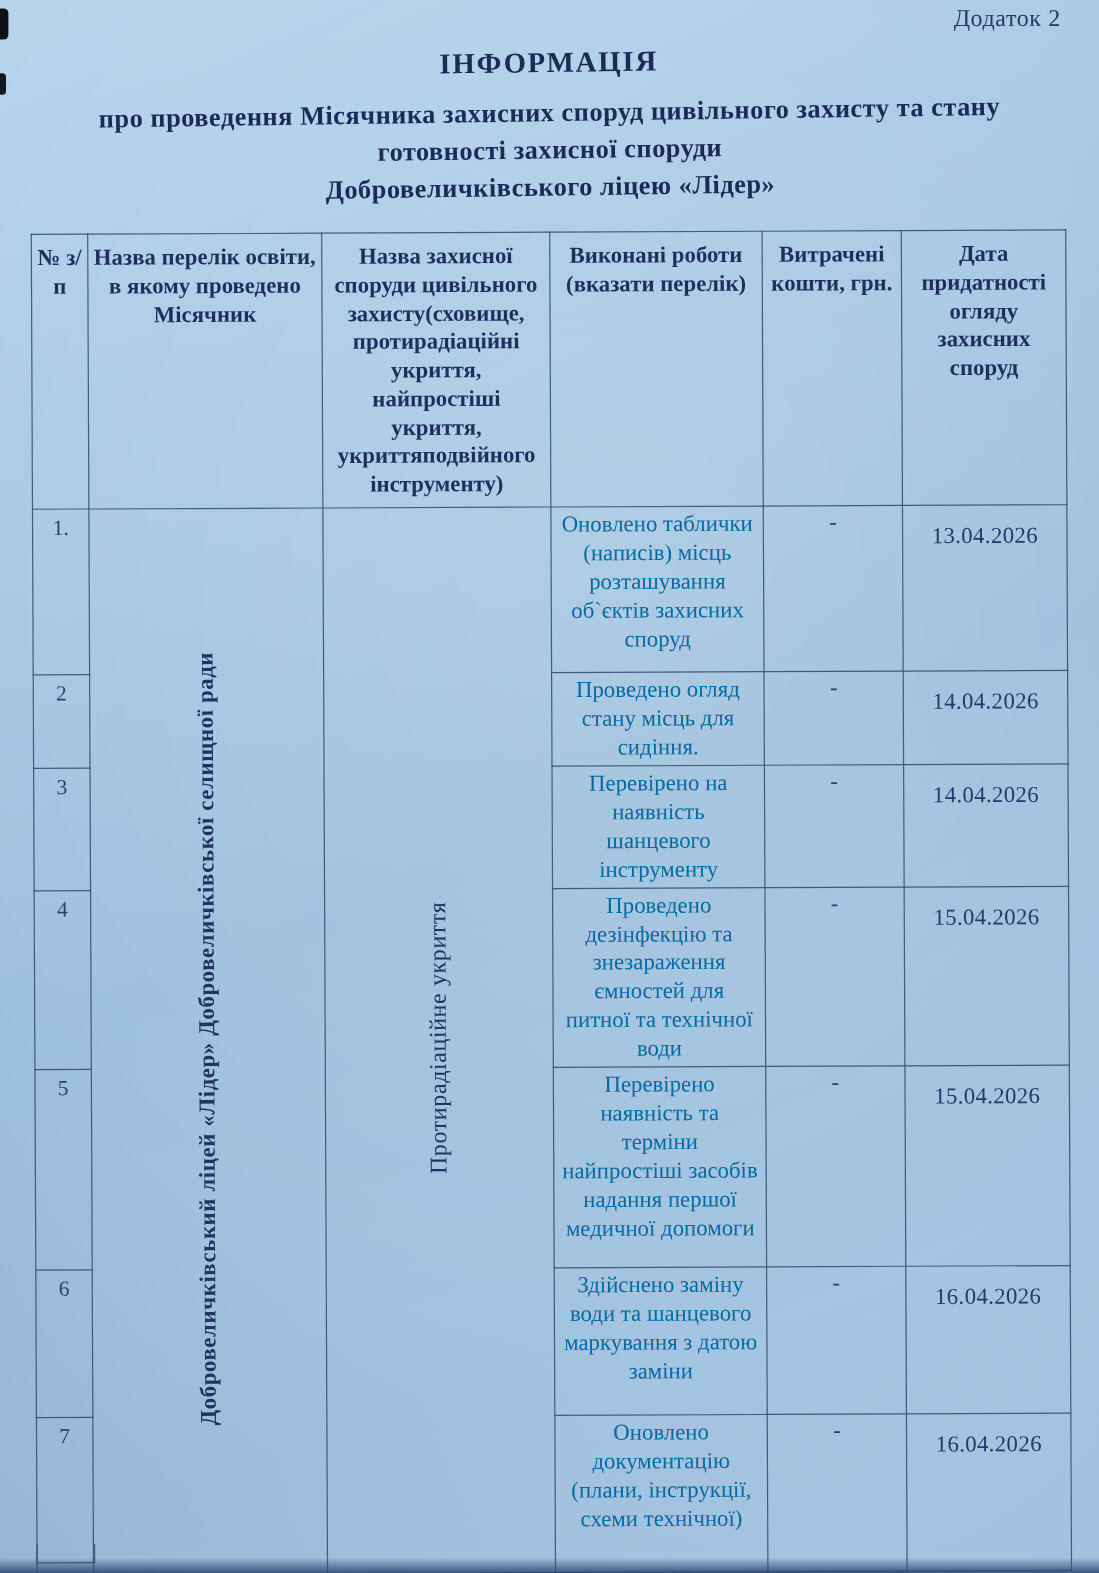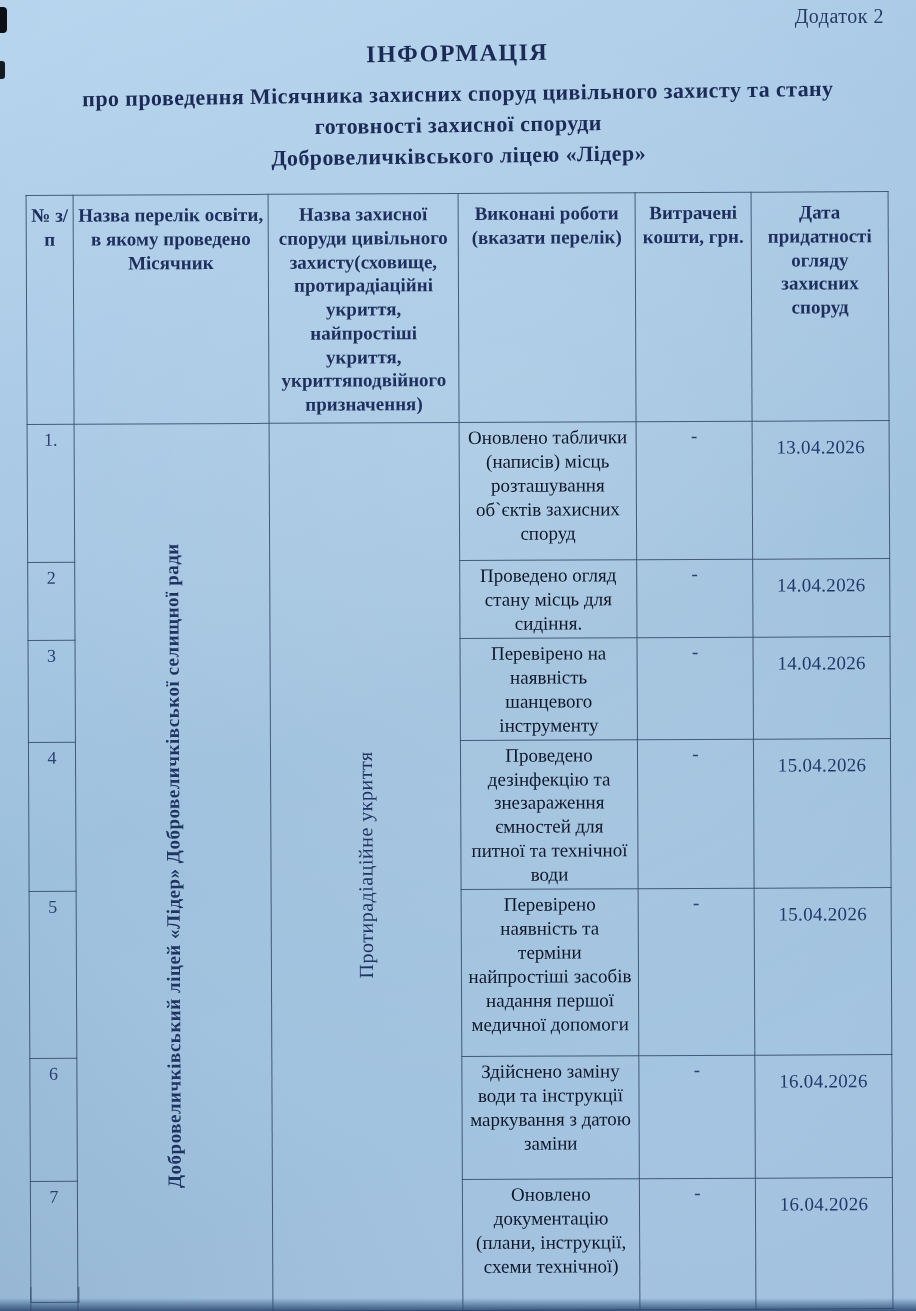--- a/index.html
+++ b/index.html
@@ -90,21 +90,21 @@
     transform: rotate(180deg);
     white-space: nowrap;
     color: #203462;
     letter-spacing: 0.5px;
   }
   .vtext.school { font-weight: bold; font-size: 19px; }
   .vtext.shelter { font-weight: normal; font-size: 20px; }
 
   td.work-cell {
     vertical-align: top; text-align: center;
-    font-size: 19px; color: #0f172a; line-height: 1.26;
+    font-size: 19px; color: #0369a1; line-height: 1.26;
     padding: 3px 6px 2px 6px;
   }
   td.cost-cell {
     vertical-align: top; text-align: center;
     font-size: 19px; color: #2c4173; padding-top: 3px;
   }
   td.date-cell {
     vertical-align: top; text-align: center;
     font-size: 19px; color: #213a6b; letter-spacing: 0.3px;
     padding-top: 15px;
@@ -144,21 +144,21 @@
         <col style="width:195px">
         <col style="width:190px">
         <col style="width:177px">
         <col style="width:116px">
         <col style="width:137px">
       </colgroup>
       <tbody>
         <tr class="header-row">
           <th class="hcell">№ з/п</th>
           <th class="hcell">Назва перелік освіти, в якому проведено Місячник</th>
-          <th class="hcell">Назва захисної споруди цивільного захисту(сховище, протирадіаційні укриття, найпростіші укриття, укриттяподвійного призначення)</th>
+          <th class="hcell">Назва захисної споруди цивільного захисту(сховище, протирадіаційні укриття, найпростіші укриття, укриттяподвійного інструменту)</th>
           <th class="hcell">Виконані роботи (вказати перелік)</th>
           <th class="hcell">Витрачені кошти, грн.</th>
           <th class="hcell">Дата придатності огляду захисних споруд</th>
         </tr>
 
         <tr class="r1">
           <td class="num-cell">1.</td>
           <td class="rot-cell" rowspan="7">
             <span class="vtext school">Добровеличківський ліцей «Лідер» Добровеличківської селищної ради</span>
           </td>
@@ -193,21 +193,21 @@
 
         <tr class="r5">
           <td class="num-cell">5</td>
           <td class="work-cell">Перевірено наявність та терміни найпростіші засобів надання першої медичної допомоги</td>
           <td class="cost-cell">-</td>
           <td class="date-cell">15.04.2026</td>
         </tr>
 
         <tr class="r6">
           <td class="num-cell">6</td>
-          <td class="work-cell">Здійснено заміну води та інструкції маркування з датою заміни</td>
+          <td class="work-cell">Здійснено заміну води та шанцевого маркування з датою заміни</td>
           <td class="cost-cell">-</td>
           <td class="date-cell">16.04.2026</td>
         </tr>
 
         <tr class="r7">
           <td class="num-cell">7</td>
           <td class="work-cell">Оновлено документацію (плани, інструкції, схеми технічної)</td>
           <td class="cost-cell">-</td>
           <td class="date-cell">16.04.2026</td>
         </tr>

